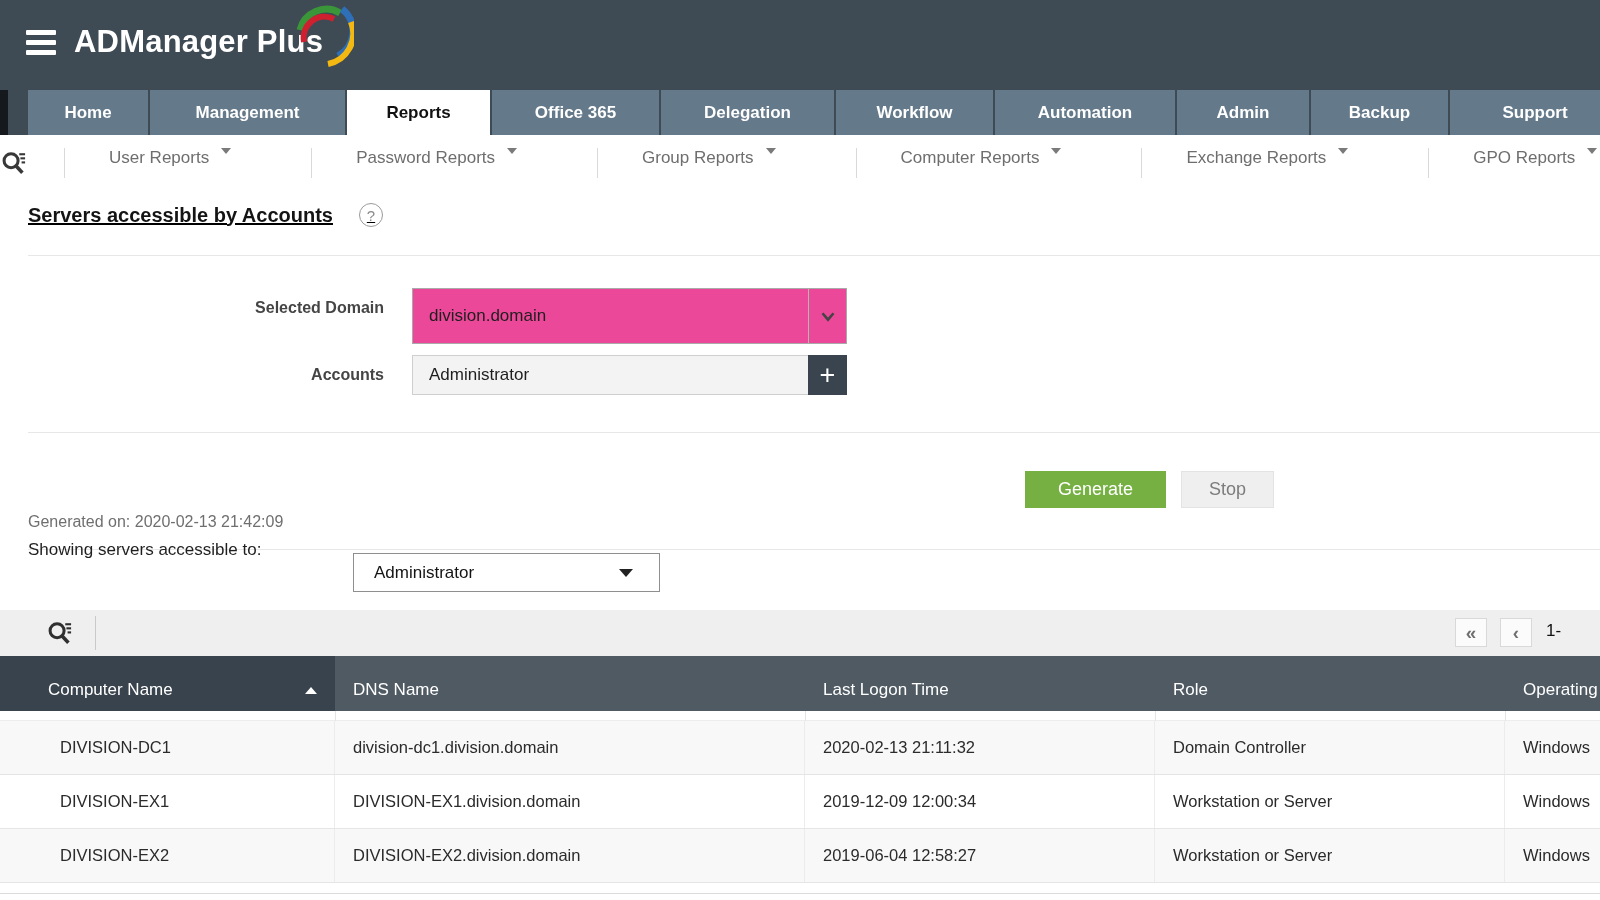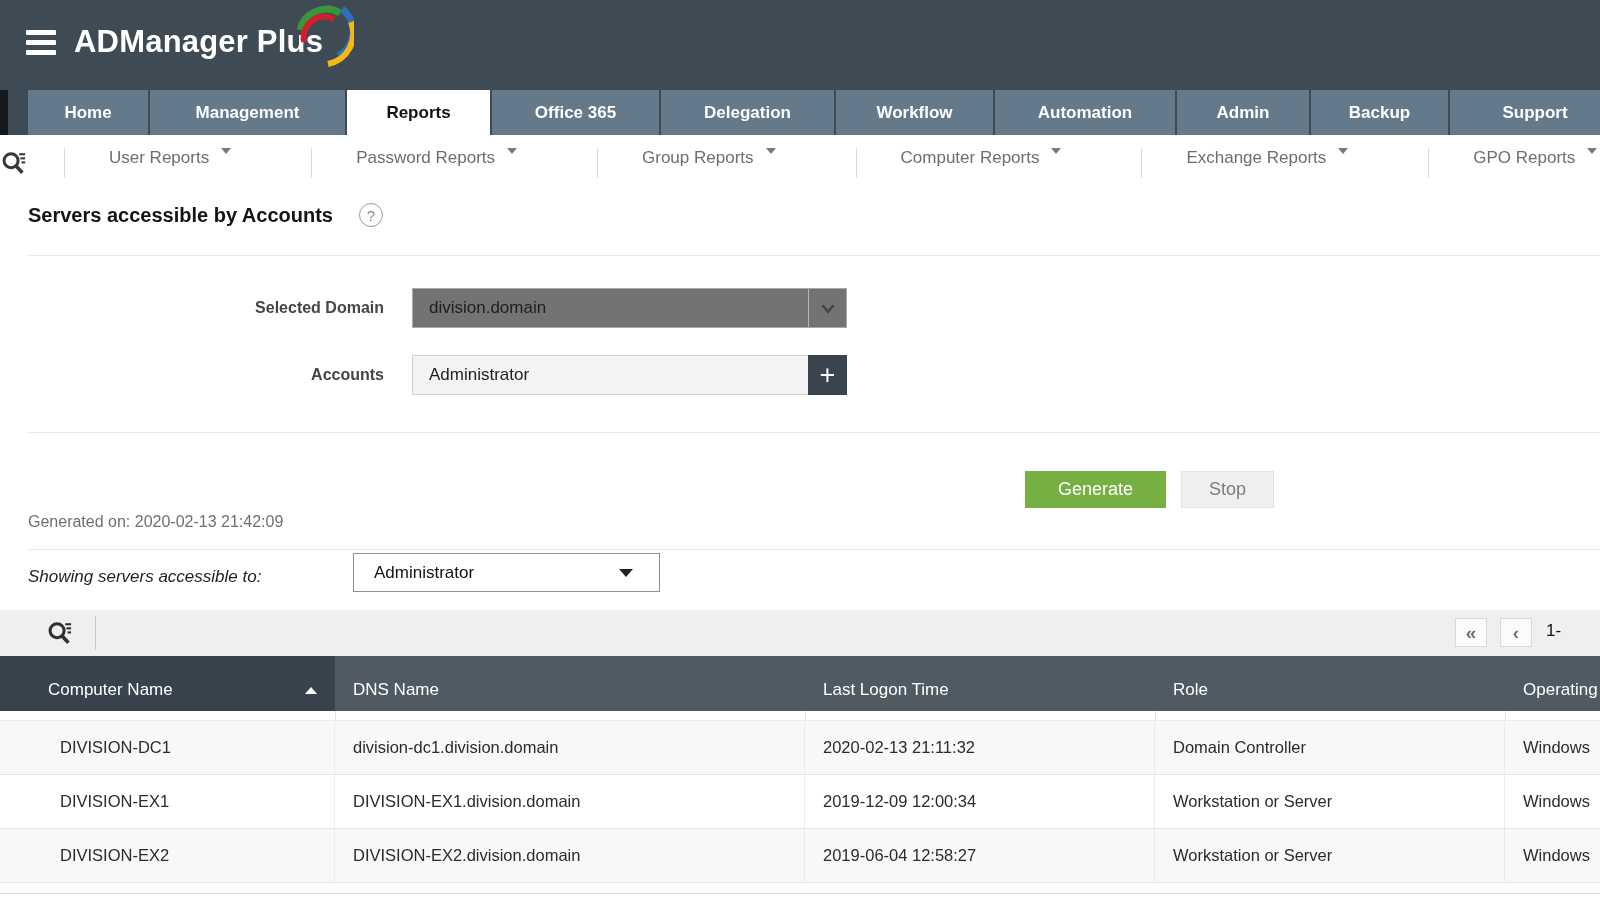--- a/index.html
+++ b/index.html
@@ -27,53 +27,53 @@
   .subnav { position:absolute; left:0; top:135px; width:1700px; height:55px; background:#fff; display:flex; align-items:center; }
   .subnav-frag { width:6px; height:18px; background:#9a9a9a; border-radius:2px; margin-left:0; }
   .subnav-search { width:72px; display:flex; justify-content:center; align-items:center; color:#383838; cursor:pointer; }
   .subnav-item { display:flex; padding:0 44px; height:30px; border-left:1px solid #d9d9d9;
                  color:#6e6e6e; font-size:17px; white-space:nowrap; cursor:pointer;margin-left:36px; }
   .subnav-item:first-of-type { border-left:none; }
   .caret-down { width:0; height:0; border-left:5px solid transparent; border-right:5px solid transparent;
                 border-top:6px solid #7a7a7a; margin-left:12px; }
 
   
-  .title-row { position:absolute; left:28px; top:203px; display:flex; align-items:center; }
+  .title-row { position:absolute; left:28px; top:203px; display:flex; align-items:center;text-decoration:underline; }
   .page-title { font-size:20px; font-weight:700; color:#141414; }
   .help-icon { width:24px; height:24px; border:1.5px solid #9a9a9a; border-radius:50%; color:#8a8a8a;
                font-size:15px; display:flex; align-items:center; justify-content:center; margin-left:26px; cursor:pointer; }
 
   .divider { position:absolute; height:1px; background:#e7e7e7; }
   .div1 { left:28px; right:0; top:255px; }
   .div2 { left:28px; right:0; top:432px; }
   .div3 { left:28px; right:0; top:549px; }
 
   
   .form-label { position:absolute; left:0; width:384px; text-align:right; font-size:16px; font-weight:700; color:#454545; line-height:40px; }
   .lbl1 { top:288px; } .lbl2 { top:355px; }
-  .domain-select { position:absolute; left:412px; top:288px; width:435px; height:40px; background:#737373;
+  .domain-select { position:absolute; left:412px; top:288px; width:435px; height:56px; background:#ec4899;
                    border:1px solid #a9a9a9; display:flex; align-items:center; cursor:pointer; }
   .domain-value { flex:1; padding-left:16px; font-size:17px; color:#1e1e1e; }
   .domain-chevron { width:38px; height:100%; border-left:1px solid #b5b5b5; display:flex; align-items:center; justify-content:center; }
   .accounts-box { position:absolute; left:412px; top:355px; width:435px; height:40px; background:#f3f3f3;
                   border:1px solid #cfcfcf; display:flex; align-items:center; }
   .accounts-value { flex:1; padding-left:16px; font-size:17px; color:#1e1e1e; }
   .plus-btn { width:39px; height:40px; margin:-1px -1px -1px 0; background:#39444E; color:#fff; font-size:27px; font-weight:400;
               display:flex; align-items:center; justify-content:center; cursor:pointer; }
 
   
   .btn-generate { position:absolute; left:1025px; top:471px; width:141px; height:37px; background:#76B043; color:#fff;
                   font-size:18px; border:none; cursor:pointer; font-family:inherit; }
   .btn-stop { position:absolute; left:1181px; top:471px; width:93px; height:37px; background:#efefef; color:#7c7c7c;
               font-size:18px; border:1px solid #e3e3e3; cursor:pointer; font-family:inherit; }
 
   .generated-on { position:absolute; left:28px; top:513px; font-size:16px; color:#6f6f6f; }
 
   
-  .showing-label { position:absolute; left:28px; top:567px; font-size:17px; color:#1f1f1f;font-style:italic; }
+  .showing-label { position:absolute; left:28px; top:540px; font-size:17px; color:#1f1f1f; }
   .showing-select { position:absolute; left:353px; top:553px; width:307px; height:39px; border:1px solid #8f8f8f; background:#fff;
                     display:flex; align-items:center; cursor:pointer; }
   .showing-value { flex:1; padding-left:20px; font-size:17px; color:#141414; }
   .showing-caret { width:0; height:0; border-left:7px solid transparent; border-right:7px solid transparent;
                    border-top:8px solid #222; margin-right:26px; }
 
   
   .toolbar { position:absolute; left:0; top:610px; width:1600px; height:46px; background:#efeff0; }
   .toolbar-search { position:absolute; left:46px; top:9px; color:#2f2f2f; cursor:pointer; }
   .toolbar-vline { position:absolute; left:95px; top:6px; width:1px; height:34px; background:#c9c9c9; }

